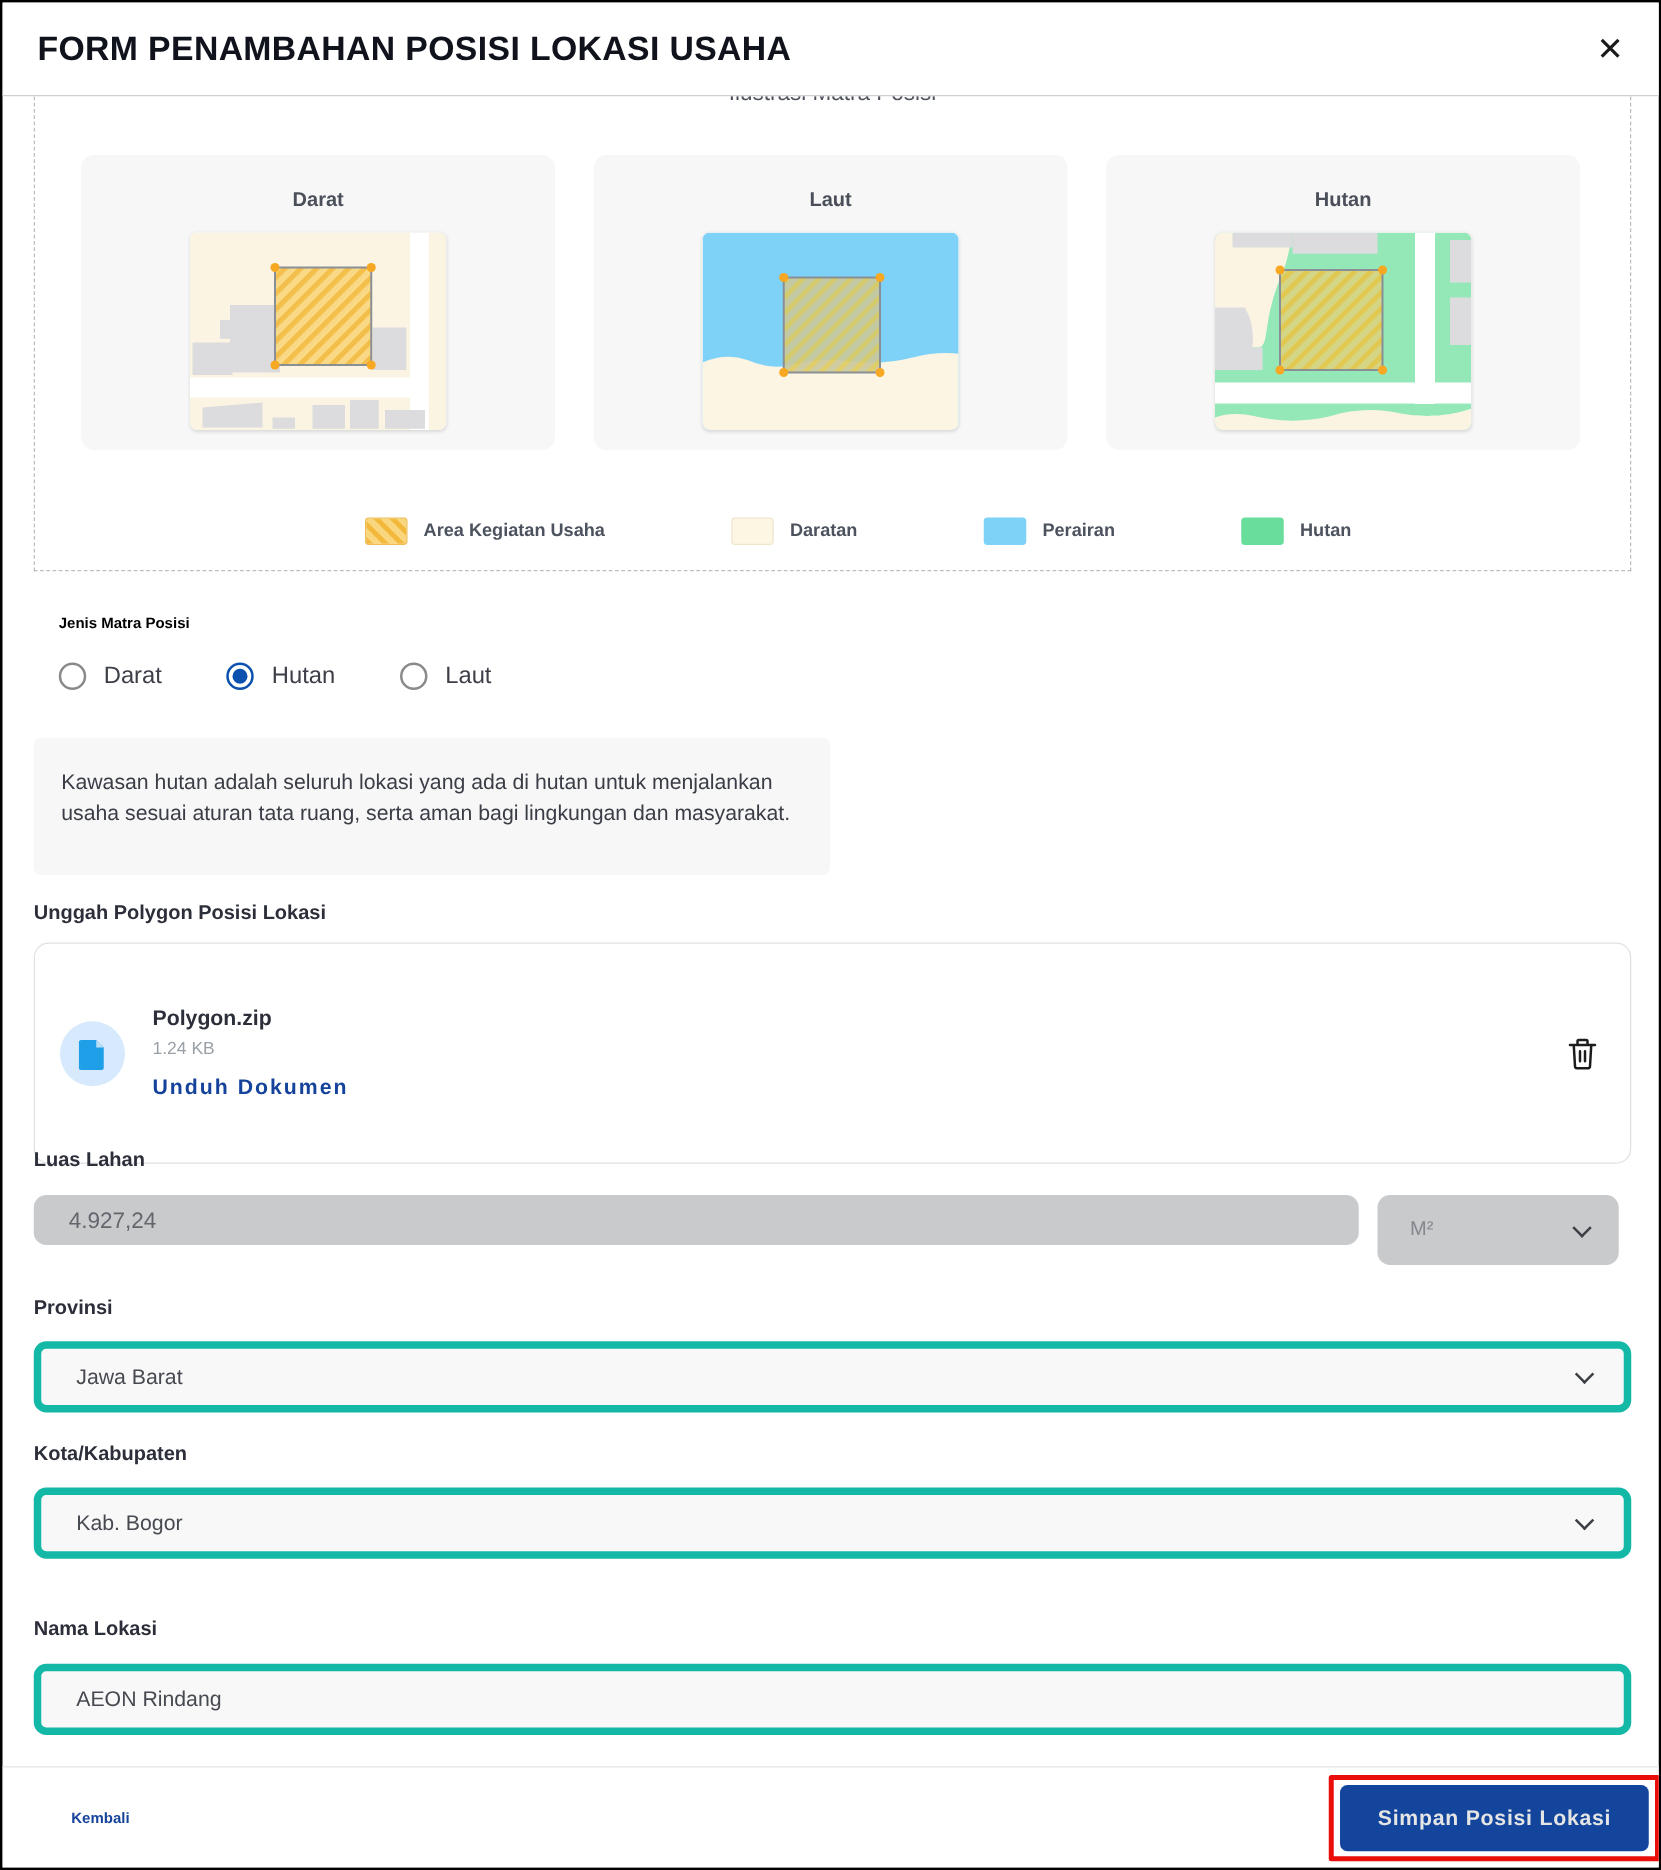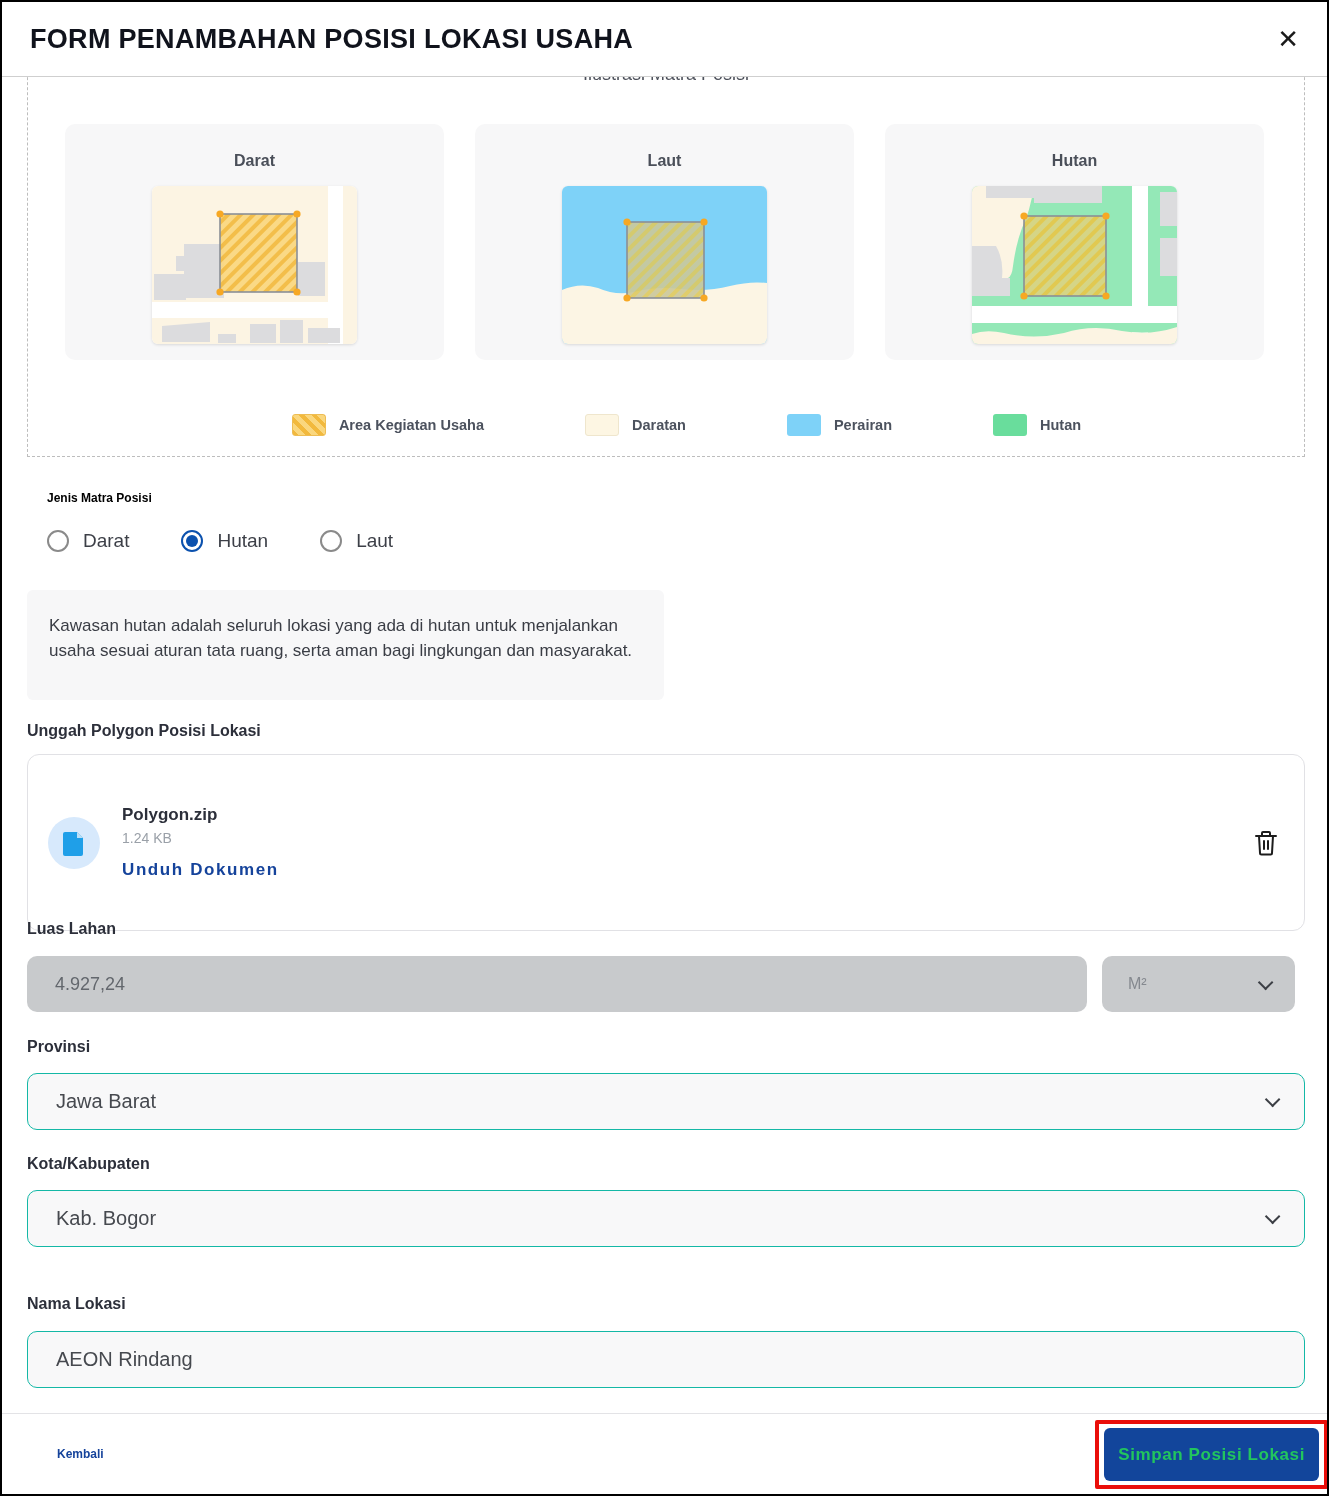--- a/index.html
+++ b/index.html
@@ -97,39 +97,39 @@
   .file-size { font-size: 14px; color: #9aa0a8; margin-top: 5px; }
   .download-link {
     display: inline-block; margin-top: 14px; font-size: 17px; font-weight: 700;
     color: #15439B; letter-spacing: 1.6px; cursor: pointer;
   }
   .trash-btn { margin-left: auto; cursor: pointer; display: flex; align-items: center; }
 
   
   .field-label-luas { position: absolute; left: 25px; top: 918px; }
   .input-disabled {
-    position: absolute; left: 25px; top: 954px; width: 1060px; height: 56px;
+    position: absolute; left: 25px; top: 954px; width: 1060px; height: 40px;
     background: #C8CACC; border-radius: 10px; border: none;
     display: flex; align-items: center; padding: 0 28px;
     font-size: 18px; color: #63676d;
   }
   .unit-select {
     position: absolute; left: 1100px; top: 954px; width: 193px; height: 56px;
     background: #C8CACC; border-radius: 10px;
     display: flex; align-items: center; justify-content: space-between;
     padding: 0 26px; font-size: 16px; color: #85898f; cursor: pointer;
   }
   .field-label-prov { position: absolute; left: 25px; top: 1036px; }
   .field-label-kota { position: absolute; left: 25px; top: 1153px; }
   .field-label-nama { position: absolute; left: 25px; top: 1293px; }
   .select-box, .text-input {
     position: absolute; left: 25px; width: 1278px; height: 57px;
-    background: #f8f8f9; border: 1px solid #14b8a6; border-radius: 10px;
+    background: #f8f8f9; border: 6px solid #14b8a6; border-radius: 10px;
     display: flex; align-items: center; justify-content: space-between;
-    padding: 0 28px; font-size: 20px; color: #46494f;
+    padding: 0 28px; font-size: 17px; color: #46494f;
   }
   .select-box { cursor: pointer; }
   .prov-select { top: 1071px; }
   .kota-select { top: 1188px; }
   .nama-input  { top: 1329px; }
 
   .chevron {
     width: 11px; height: 11px; border-right: 2px solid #3c3f45;
     border-bottom: 2px solid #3c3f45; transform: rotate(45deg) translateY(-3px);
   }
@@ -140,22 +140,22 @@
     position: absolute; left: 0; right: 0; bottom: 0; height: 81px;
     border-top: 1px solid #e3e3e6; background: #fff; display: flex; align-items: center;
     z-index: 10;
   }
   .back-link { margin-left: 55px; font-size: 12px; font-weight: 700; color: #15439B; cursor: pointer; }
   .annotation-box {
     position: absolute; right: -1px; top: 6px;
     border: 4px solid #EA0E0A; padding: 4px 5px; border-radius: 2px;
   }
   .submit-btn {
-    height: 53px; padding: 0 14px; background: #12459B; border: none; border-radius: 6px;
-    color: #22c55e; font-size: 17px; font-weight: 700; letter-spacing: .6px;
+    height: 53px; padding: 0 30px; background: #12459B; border: none; border-radius: 6px;
+    color: #e5e5e5; font-size: 17px; font-weight: 700; letter-spacing: .6px;
     font-family: "Liberation Sans", sans-serif; cursor: pointer;
   }
 </style>
 </head>
 <body>
 
 <div class="frame">
 
   <div class="modal-header">
     <div class="modal-title">FORM PENAMBAHAN POSISI LOKASI USAHA</div>

